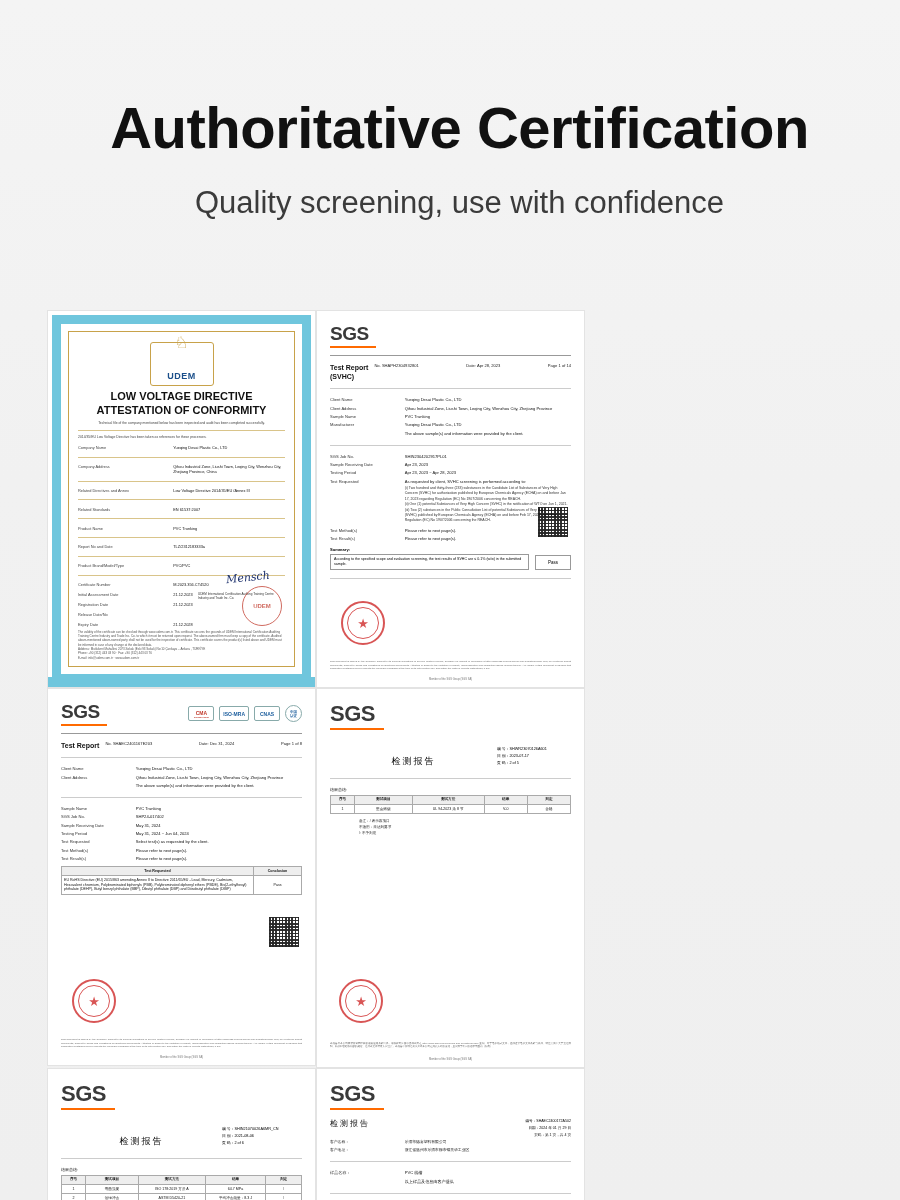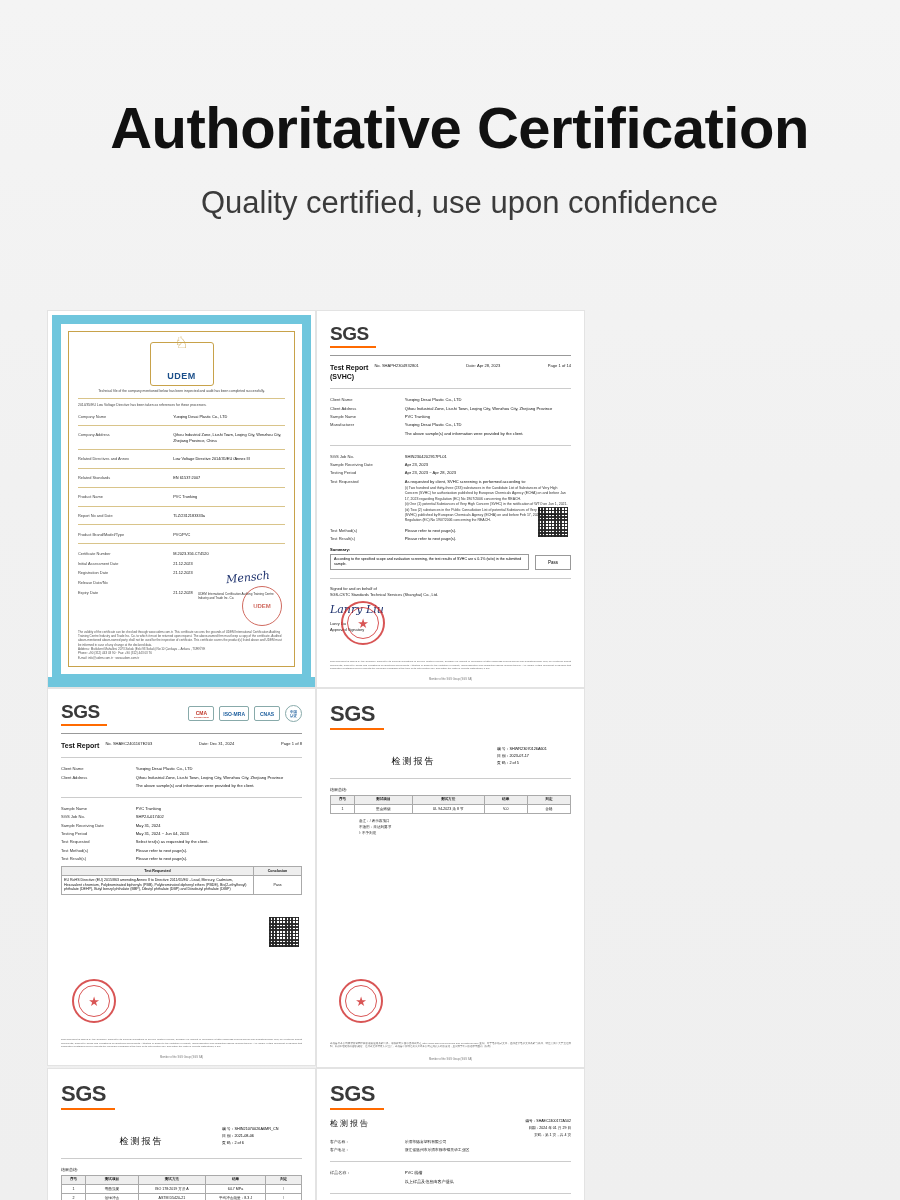--- a/index.html
+++ b/index.html
@@ -178,31 +178,34 @@
   .cn-title { text-align: center; font-size: 9px; font-weight: normal; color: #111; letter-spacing: 2px; }
   .cn-section { font-size: 4px; color: #222; margin-top: 8px; }
 </style>
 </head>
 <body>
 
 <div class="page">
 
   <div class="hero">
     <h1>Authoritative Certification</h1>
-    <h2>Quality certified, use upon confidence</h2>
+    <h2>Quality screening, use with confidence</h2>
   </div>
 
   <div class="grid">
 
     <div class="cert">
       <div class="udem-frame">
         <div class="udem-inner">
           <div class="udem-logo">
             <span class="crest">♘</span>
             <span class="txt">UDEM</span>
+          </div>
+          <div class="udem-title">
+            LOW VOLTAGE DIRECTIVE<br>ATTESTATION OF CONFORMITY
           </div>
           <div class="udem-sub">Technical file of the company mentioned below has been inspected and audit has been completed successfully.</div>
           <div class="udem-hr"></div>
           <div class="udem-sub" style="text-align:left">2014/35/EU Low Voltage Directive has been taken as references for these processes.</div>
 
           <div class="udem-rows">
             <div class="urow">
                 <span class="k">Company Name</span>
                 <span class="v">Yueqing Desai Plastic Co., LTD</span>
               </div>
@@ -345,26 +348,20 @@
             <span class="val">Please refer to next page(s).</span>
           </div>
 
         <div style="font-size:4.1px; font-weight:bold; margin-top:4px;">Summary:</div>
         <div style="display:flex; gap:6px; align-items:center; margin-top:2px;">
           <div style="flex:1; border:1px solid #999; padding:2px 3px; font-size:3.6px; line-height:1.4;">According to the specified scope and evaluation screening, the test results of SVHC are ≤ 0.1% (w/w) in the submitted sample.</div>
           <div style="border:1px solid #999; font-size:4.5px; padding:4px 12px;">Pass</div>
         </div>
         <div class="sgs-rule" style="margin-top:8px;"></div>
 
-        <div class="sign-block">
-          <div>Signed for and on behalf of<br>SGS-CSTC Standards Technical Services (Shanghai) Co., Ltd.</div>
-          <div class="sign-script">Lanry Liu</div>
-          <div>Lanry Liu</div>
-          <div>Approved Signatory</div>
-        </div>
       </div>
 
       <div class="qr" style="right:16px; top:196px;"></div>
       <div class="red-seal" style="left:24px; bottom:42px;">
           <span class="ring"></span>
           <span class="star">★</span>
         </div>
       <div class="legal">
         This document is issued by the Company subject to its General Conditions of Service printed overleaf, available on request or accessible at http://www.sgs.com/en/Terms-and-Conditions.aspx and, for electronic format documents, subject to Terms and Conditions for Electronic Documents. Attention is drawn to the limitation of liability, indemnification and jurisdiction issues defined therein. Any holder of this document is advised that information contained hereon reflects the Company's findings at the time of its intervention only and within the limits of Client's instructions, if any.
       </div>

